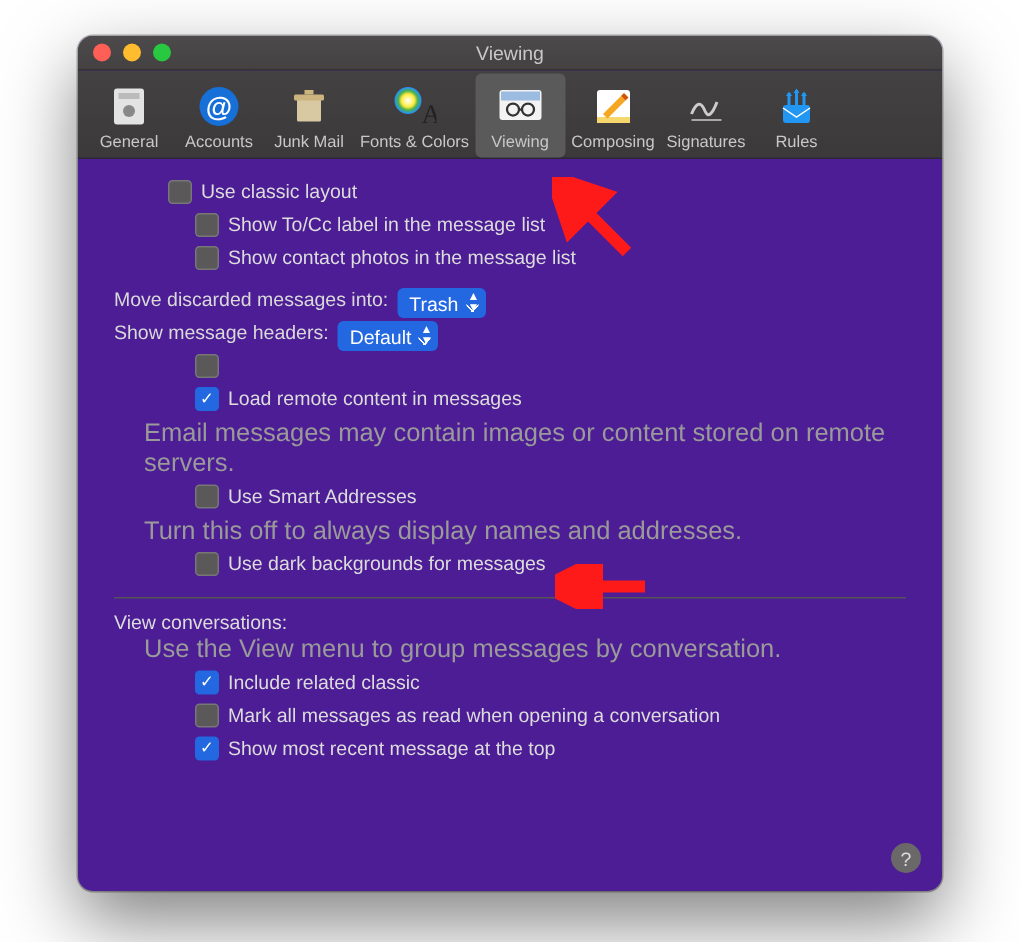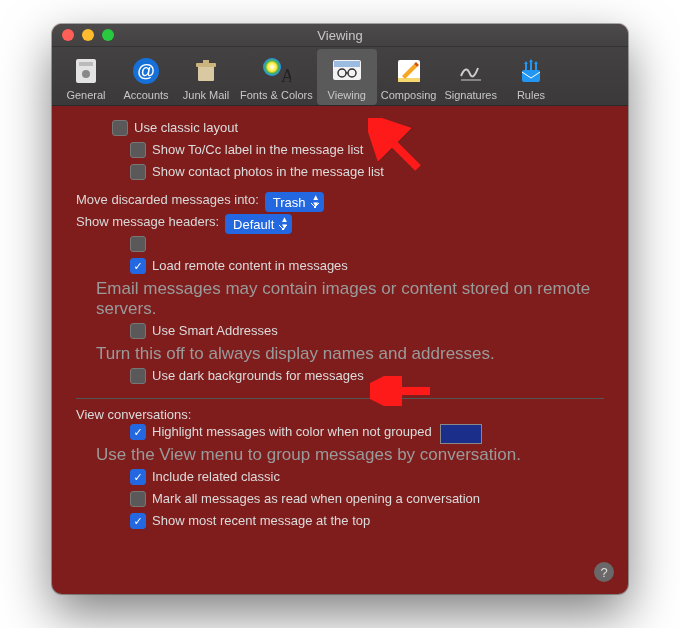--- a/index.html
+++ b/index.html
@@ -10,21 +10,21 @@
     width: 680px;
     height: 628px;
     position: relative;
   }
   .window {
     position: absolute;
     left: 52px;
     top: 24px;
     width: 576px;
     height: 570px;
-    background: #7f1d1d;
+    background: #4c1d95;
     border-radius: 10px;
     box-shadow: 0 20px 50px rgba(0,0,0,0.5), 0 0 0 1px rgba(0,0,0,0.3);
     overflow: hidden;
     color: #d9d9d9;
     font-size: 13px;
   }
   .titlebar {
     height: 22px;
     background: linear-gradient(#4c4a4a,#434141);
     display: flex;
@@ -344,25 +344,20 @@
 
     <div class="row indent2">
       <div class="chk"></div>
       <span class="labright">Use dark backgrounds for messages</span>
     </div>
 
     <hr class="divider">
 
     <div class="section-label">View conversations:</div>
 
-    <div class="row indent2">
-      <div class="chk checked"></div>
-      <span class="labright">Highlight messages with color when not grouped</span>
-      <div class="swatch"></div>
-    </div>
     <div class="indent2 hint">Use the View menu to group messages by conversation.</div>
 
     <div class="row indent2">
       <div class="chk checked"></div>
       <span class="labright">Include related classic</span>
     </div>
     <div class="row indent2">
       <div class="chk"></div>
       <span class="labright">Mark all messages as read when opening a conversation</span>
     </div>

